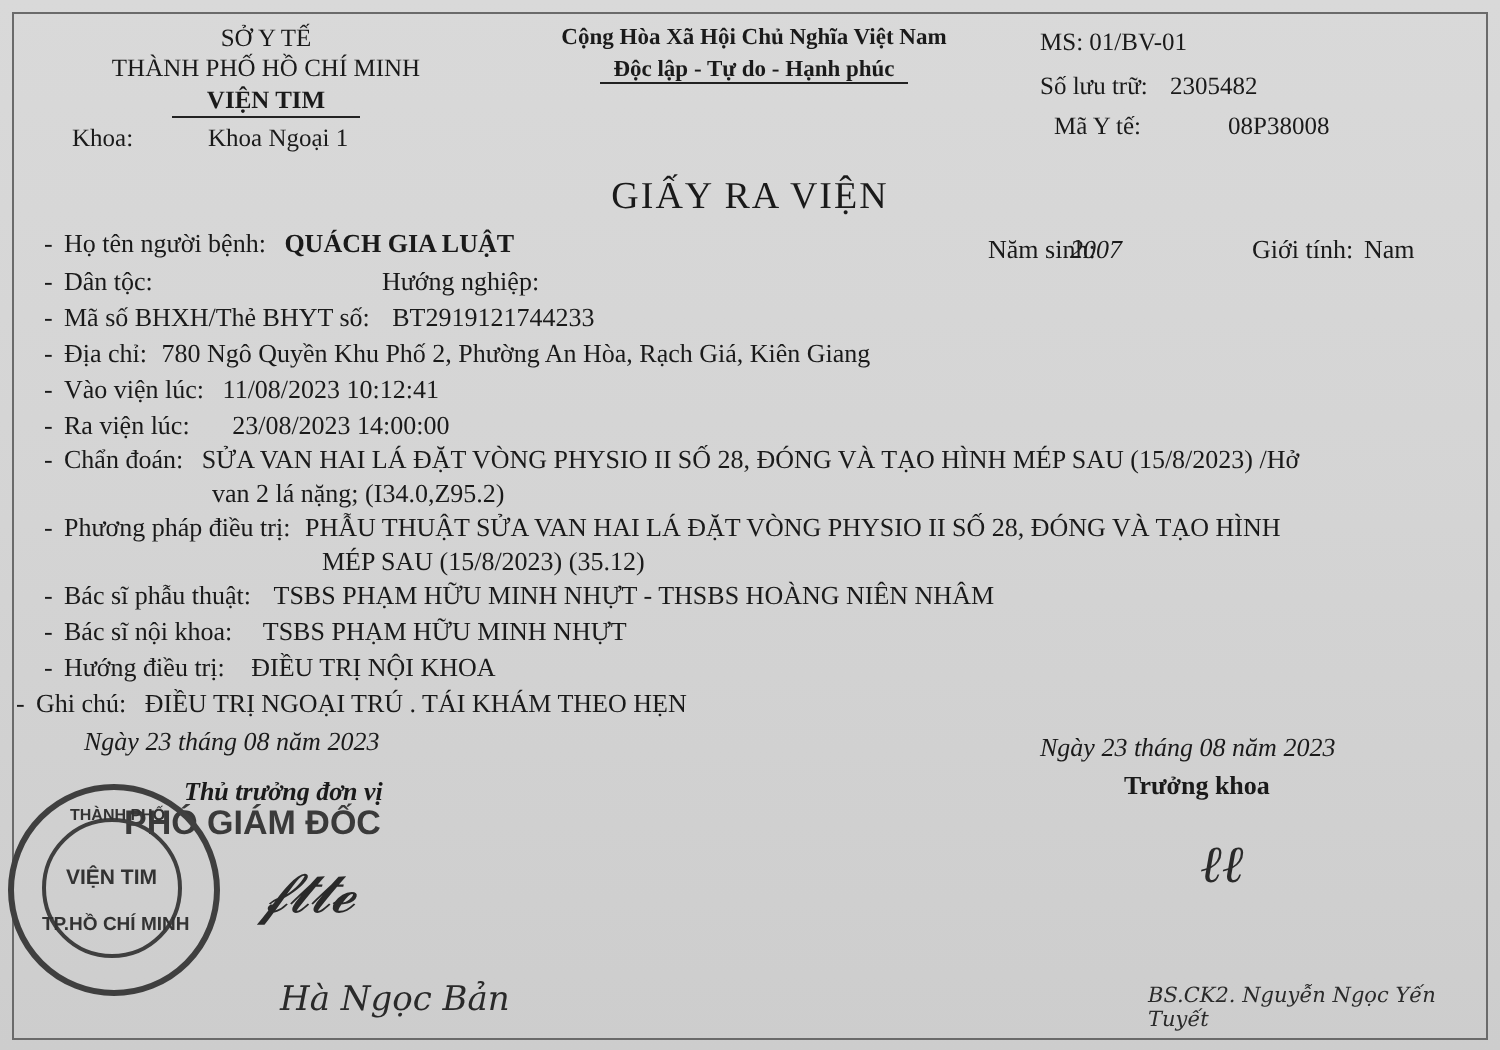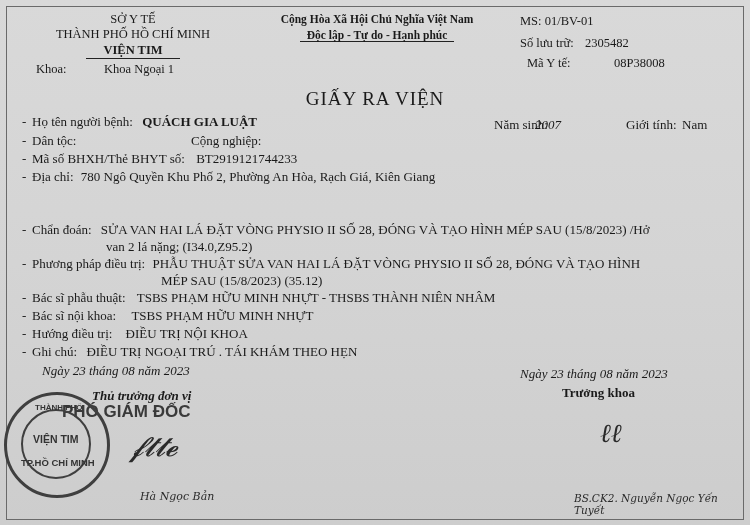--- a/index.html
+++ b/index.html
@@ -68,77 +68,85 @@
   </div>
   <div class="abs row" style="left:468px;top:117px;margin-left:26px;">Năm sinh:</div>
   <div class="abs row" style="left:535px;top:117px;font-style:italic;">2007</div>
   <div class="abs row" style="left:626px;top:117px;">Giới tính:</div>
   <div class="abs row" style="left:682px;top:117px;">Nam</div>
 
   <div class="abs row" style="left:22px;top:133px;">
     <span class="bullet">-</span><span>Dân tộc:</span>
     <span></span>
   </div>
-  <div class="abs row" style="left:191px;top:133px;">Cộng nghiệp:</div>
+  <div class="abs row" style="left:191px;top:133px;">Hướng nghiệp:</div>
 
   <div class="abs row" style="left:22px;top:151px;">
     <span class="bullet">-</span><span>Mã số BHXH/Thẻ BHYT số:</span>
     <span style="margin-left:8px;">BT2919121744233</span>
   </div>
 
   <div class="abs row" style="left:22px;top:169px;">
     <span class="bullet">-</span><span>Địa chỉ:</span>
     <span style="margin-left:4px;">780 Ngô Quyền Khu Phố 2, Phường An Hòa, Rạch Giá, Kiên Giang</span>
   </div>
 
+  <div class="abs row" style="left:22px;top:187px;">
+    <span class="bullet">-</span><span>Vào viện lúc:</span>
+    <span style="margin-left:6px;">11/08/2023 10:12:41</span>
+  </div>
 
+  <div class="abs row" style="left:22px;top:205px;">
+    <span class="bullet">-</span><span>Ra viện lúc:</span>
+    <span style="margin-left:18px;">23/08/2023 14:00:00</span>
+  </div>
 
   <div class="abs row" style="left:22px;top:222px;">
     <span class="bullet">-</span><span>Chẩn đoán:</span>
     <span style="margin-left:6px;">SỬA VAN HAI LÁ ĐẶT VÒNG PHYSIO II SỐ 28, ĐÓNG VÀ TẠO HÌNH MÉP SAU (15/8/2023) /Hở</span>
   </div>
   <div class="abs row" style="left:106px;top:239px;">van 2 lá nặng;  (I34.0,Z95.2)</div>
 
   <div class="abs row" style="left:22px;top:256px;">
     <span class="bullet">-</span><span>Phương pháp điều trị:</span>
     <span style="margin-left:4px;">PHẪU THUẬT SỬA VAN HAI LÁ ĐẶT VÒNG PHYSIO II SỐ 28, ĐÓNG VÀ TẠO HÌNH</span>
   </div>
   <div class="abs row" style="left:161px;top:273px;">MÉP SAU (15/8/2023) (35.12)</div>
 
   <div class="abs row" style="left:22px;top:290px;">
     <span class="bullet">-</span><span>Bác sĩ phẫu thuật:</span>
-    <span style="margin-left:8px;">TSBS PHẠM HỮU MINH NHỰT - THSBS THÀNH NIÊN NHÂM</span>
+    <span style="margin-left:8px;">TSBS PHẠM HỮU MINH NHỰT - THSBS HOÀNG NIÊN NHÂM</span>
   </div>
 
   <div class="abs row" style="left:22px;top:308px;">
     <span class="bullet">-</span><span>Bác sĩ nội khoa:</span>
     <span style="margin-left:12px;">TSBS PHẠM HỮU MINH NHỰT</span>
   </div>
 
   <div class="abs row" style="left:22px;top:326px;">
     <span class="bullet">-</span><span>Hướng điều trị:</span>
     <span style="margin-left:10px;">ĐIỀU TRỊ NỘI KHOA</span>
   </div>
 
-  <div class="abs row" style="left:22px;top:344px;">
+  <div class="abs row" style="left:8px;top:344px;">
     <span class="bullet">-</span><span>Ghi chú:</span>
     <span style="margin-left:6px;">ĐIỀU TRỊ NGOẠI TRÚ . TÁI KHÁM THEO HẸN</span>
   </div>
 
   <div class="abs row i" style="left:42px;top:363px;">Ngày 23 tháng 08 năm 2023</div>
   <div class="abs row b i" style="left:92px;top:388px;">Thủ trưởng đơn vị</div>
   <div class="abs" style="left:62px;top:402px;font-size:17px;font-weight:bold;color:#3a3a3a;font-family:'Liberation Sans',sans-serif;">PHÓ GIÁM ĐỐC</div>
 
   <div class="stamp">
     <div class="stamp-inner"></div>
     <div class="stamp-text" style="left:28px;top:8px;font-size:8px;">THÀNH PHỐ</div>
     <div class="stamp-text" style="left:26px;top:38px;">VIỆN TIM</div>
     <div class="stamp-text" style="left:14px;top:62px;font-size:9.5px;">TP.HỒ CHÍ MINH</div>
   </div>
 
   <div class="sig" style="left:130px;top:430px;font-size:28px;">𝓯𝓽𝓽𝓮</div>
-  <div class="sig" style="left:140px;top:490px;font-size:11px;">Hà Ngọc Bản</div>
+  <div class="sig" style="left:140px;top:490px;font-size:17px;">Hà Ngọc Bản</div>
 
   <div class="abs row i" style="left:520px;top:366px;">Ngày 23 tháng 08 năm 2023</div>
   <div class="abs row b" style="left:562px;top:385px;">Trưởng khoa</div>
   <div class="sig" style="left:600px;top:418px;font-size:26px;text-align:center;">ℓℓ</div>
   <div class="sig" style="left:574px;top:492px;font-size:10.5px;">BS.CK2. Nguyễn Ngọc Yến Tuyết</div>
 </div>
 
 </body></html>

